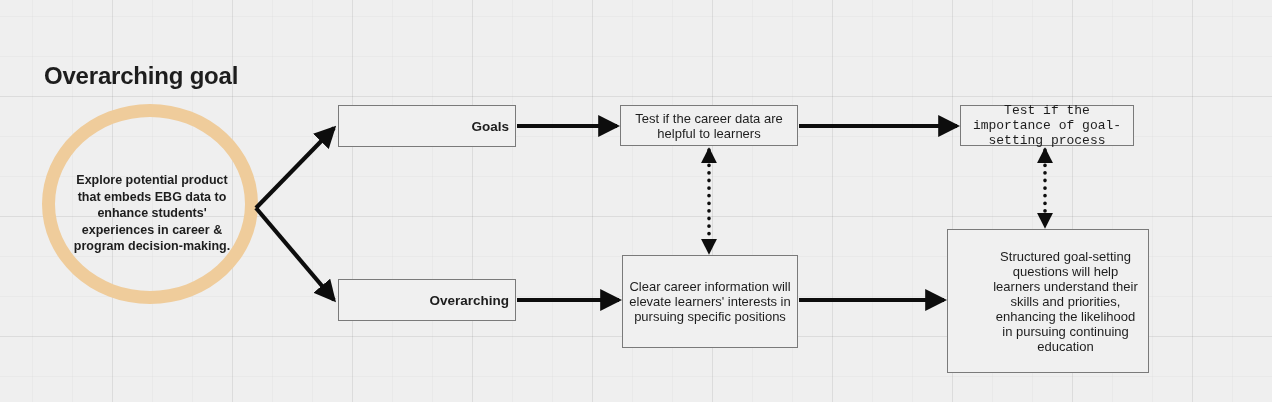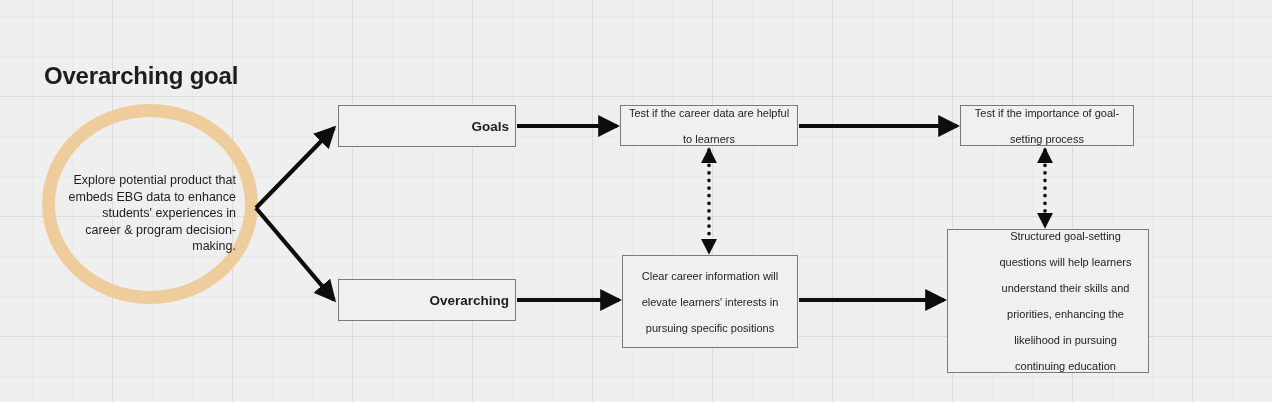--- a/index.html
+++ b/index.html
@@ -62,21 +62,22 @@
     background: transparent;
   }
   #goal-circle-text {
     position: absolute;
     left: 68px;
     top: 172px;
     width: 168px;
     font-size: 12.5px;
     line-height: 16.6px;
     color: #1d1d1d;
-    text-align: right;
+    text-align: center;
+    font-weight: bold;
   }
 
   
   .node {
     position: absolute;
     box-sizing: border-box;
     border: 1.6px solid #7a7a7a;
     background: #f0f0f0;
     display: flex;
     align-items: center;
@@ -84,27 +85,27 @@
     text-align: center;
     color: #1d1d1d;
   }
   .node .label {
     display: block;
     width: 100%;
     padding: 0 6px;
     box-sizing: border-box;
   }
 
-  .node.plain  { font-size: 11px; line-height: 26px; }
+  .node.plain  { font-size: 13px; line-height: 15px; }
   .node.strong { font-weight: bold; font-size: 13.5px; text-align: right; }
 
   #node-goals      { left: 338px; top: 105px; width: 178px; height: 42px; }
   #node-hypothesis { left: 338px; top: 279px; width: 178px; height: 42px; }
   #node-test-career{ left: 620px; top: 105px; width: 178px; height: 41px; }
-  #node-test-import{ left: 960px; top: 105px; width: 174px; height: 41px; }
+  #node-test-import{ left: 960px; top: 105px; width: 174px; height: 41px; font-family: Liberation Mono, monospace; }
   #node-clear-career{ left: 622px; top: 255px; width: 176px; height: 93px; }
   #node-structured { left: 947px; top: 229px; width: 202px; height: 144px; padding-left: 35px; }
 
   
   #connectors {
     position: absolute;
     left: 0;
     top: 0;
     width: 1272px;
     height: 402px;

